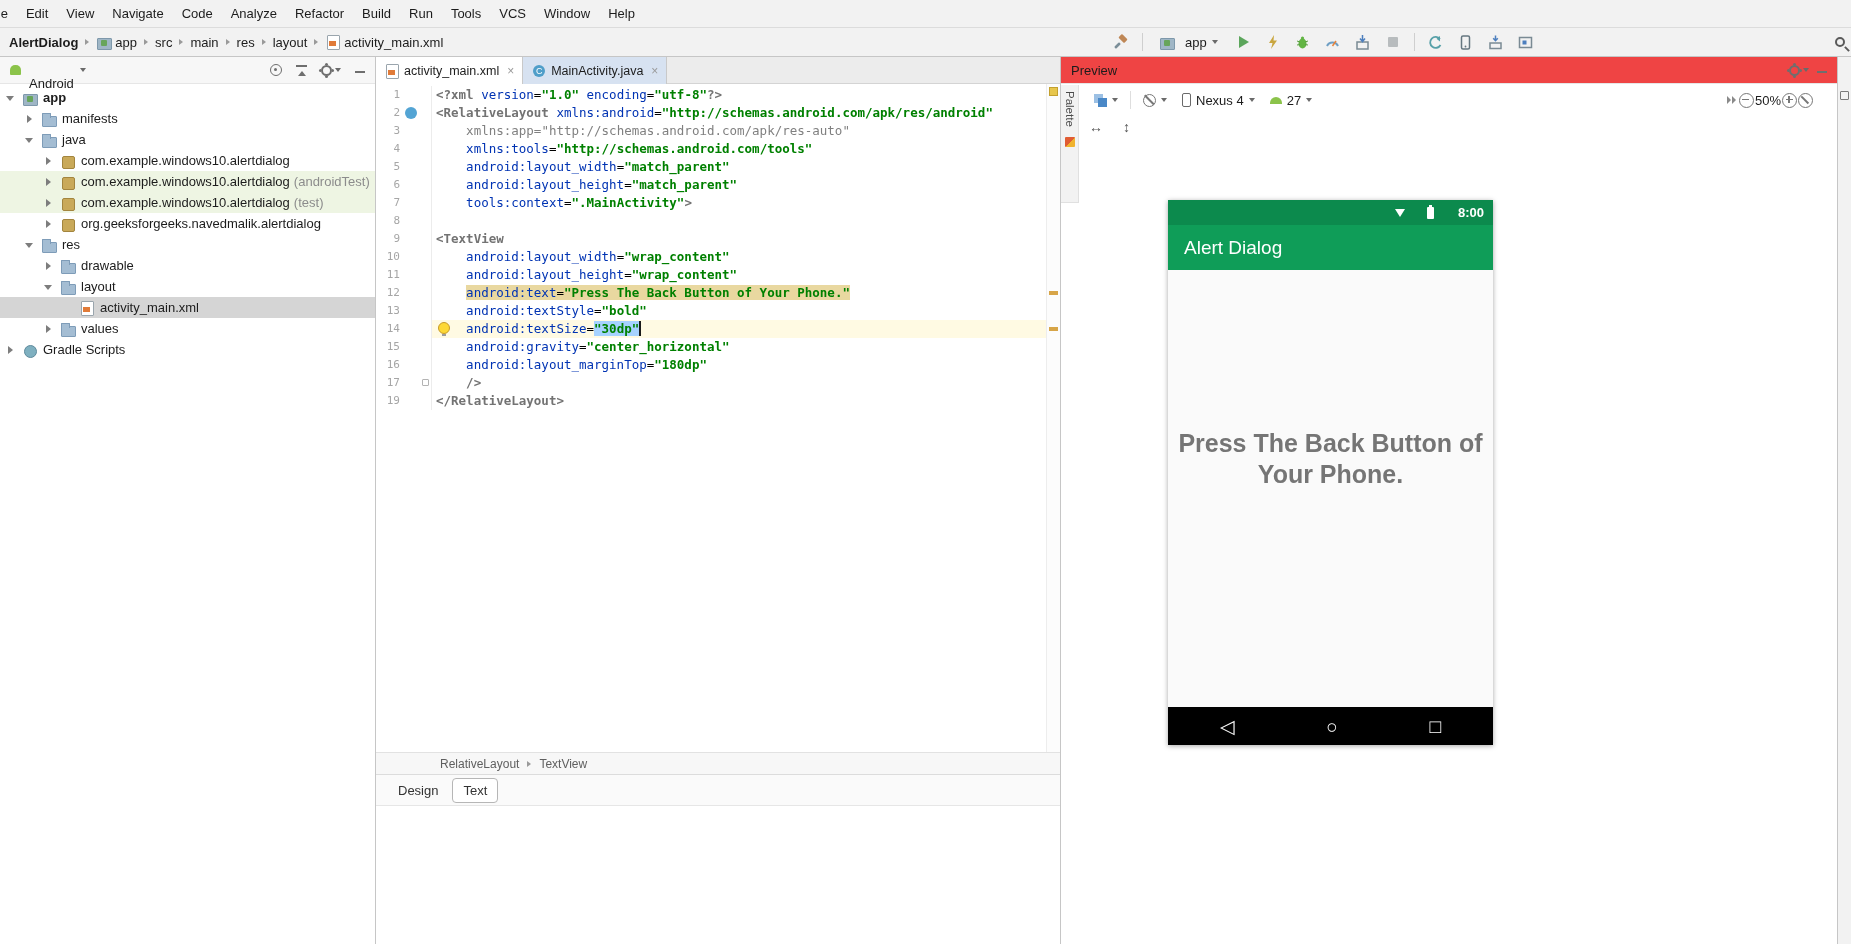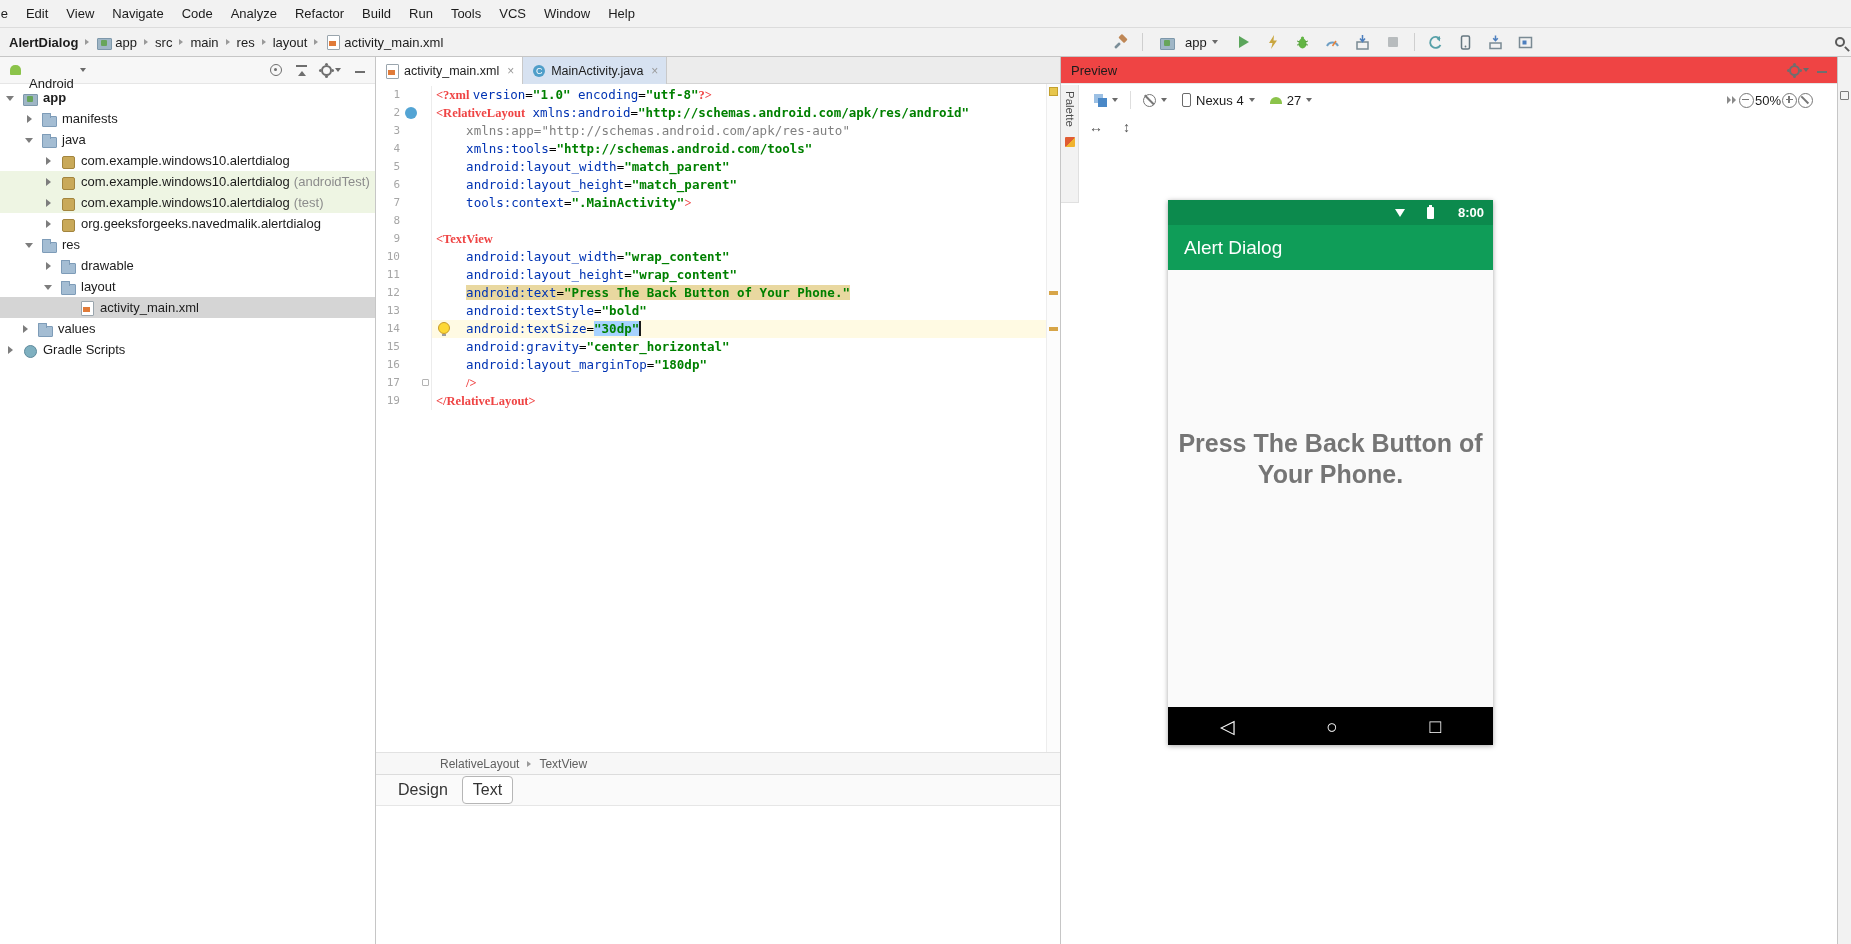--- a/index.html
+++ b/index.html
@@ -76,42 +76,42 @@
   .ex{color:#9a9a9a;font-size:12px;margin-left:3px;line-height:12px;}
 
   .codepane{position:absolute;left:0;top:27px;width:670px;height:668px;background:#fff;overflow:hidden;font-family:"DejaVu Sans Mono",monospace;font-size:12.5px;padding-top:2px;}
   .cl{display:flex;height:18px;position:relative;}
   .ln{width:26px;flex:none;text-align:right;color:#a6a6a6;font-size:11px;line-height:18px;padding-right:2px;}
   .gut{width:30px;flex:none;position:relative;border-right:1px solid #ececec;}
   .gic{position:absolute;left:3px;top:3px;width:12px;height:12px;border-radius:50%;background:#53a4d4;}
   .gif{position:absolute;left:20px;top:5px;width:7px;height:7px;border:1px solid #b3b3b3;background:#fff;border-radius:1px;}
   .lb{flex:1;white-space:pre;line-height:18px;position:relative;padding-left:4px;}
   .cl.cur .lb{background:var(--caret-line,#fffae3);}
-  .tag{color:#ef4444;font-weight:bold;font-family:Liberation Serif, serif;}
+  .tag{color:#737373;font-weight:bold;}
   .attr{color:#0033b3;}
   .val{color:#008000;font-weight:bold;}
   .pln{color:#000;}
   .gray{color:#808080;}
   .hl{background:var(--warning-highlight,#e9d8a0);}
   .sel{background:var(--editor-selection,#a6d2ff);}
   .caret{display:inline-block;width:2px;height:15px;background:#1a1a1a;vertical-align:-3px;}
   .bulb{position:absolute;left:6px;top:2px;width:12px;height:12px;border-radius:50%;background:#fdd835;border:1px solid #c79a27;}
   .bulb::after{content:'';position:absolute;left:3px;bottom:-3px;width:4px;height:2px;background:#9e9e9e;}
 
   .stripe{position:absolute;top:27px;right:0;width:14px;height:668px;background:#fcfcfc;border-left:1px solid #ededed;}
   .stripe .sq{position:absolute;top:3px;left:2px;width:9px;height:9px;background:#e7c64c;border:1px solid #c3a02f;}
   .stripe .mk{position:absolute;left:2px;width:9px;height:4px;background:#d7a548;}
   .stripe .m1{top:207px;}
   .stripe .m2{top:243px;}
 
   .ebc{position:absolute;left:0;top:695px;width:100%;height:22px;background:#f7f7f7;border-top:1px solid #e2e2e2;display:flex;align-items:center;padding-left:62px;color:#5f5f5f;font-size:12px;}
   .ecc{padding:0 2px;}
   .ecs{width:0;height:0;border-left:4px solid #9a9a9a;border-top:3.5px solid transparent;border-bottom:3.5px solid transparent;margin:0 6px;}
 
-  .mtabs{position:absolute;left:0;top:717px;width:100%;height:32px;background:#fafafa;border-top:1px solid #dcdcdc;border-bottom:1px solid #e6e6e6;display:flex;align-items:center;padding-left:12px;gap:4px;font-size:16px;}
+  .mtabs{position:absolute;left:0;top:717px;width:100%;height:32px;background:#fafafa;border-top:1px solid #dcdcdc;border-bottom:1px solid #e6e6e6;display:flex;align-items:center;padding-left:12px;gap:4px;font-size:13px;}
   .btab{padding:4px 10px;color:#333;cursor:default;}
   .btab.active{background:#fff;border:1px solid #b6b6b6;border-radius:4px;}
 
   
   .tbtn svg{display:block;}
 
   
   .preview-panel{position:absolute;left:1060px;top:57px;width:777px;height:887px;background:#fff;border-left:1px solid #c6c6c6;}
   .pv-header{height:27px;display:flex;align-items:center;padding:0 10px;background:#ef4444;border-bottom:1px solid #e6e6e6;}
   .pv-header .pp-sp{flex:1;}
@@ -365,21 +365,21 @@
         <div class="tree-row" style="padding-left: 44px;">
           <span class="chev down"></span>
           <span class="ti ic-folder"></span>
           <span class="tl">layout</span>
         </div>
         <div class="tree-row sel" style="padding-left: 63px;">
           <span class="chev none"></span>
           <span class="ti ic-xmlfile"></span>
           <span class="tl">activity_main.xml</span>
         </div>
-        <div class="tree-row" style="padding-left: 21px;">
+        <div class="tree-row" style="padding-left: 44px;">
           <span class="chev right"></span>
           <span class="ti ic-folder"></span>
           <span class="tl">values</span>
         </div>
         <div class="tree-row" style="padding-left: 6px;">
           <span class="chev right"></span>
           <span class="ti ic-gradle"></span>
           <span class="tl">Gradle Scripts</span>
         </div>
       </div>

